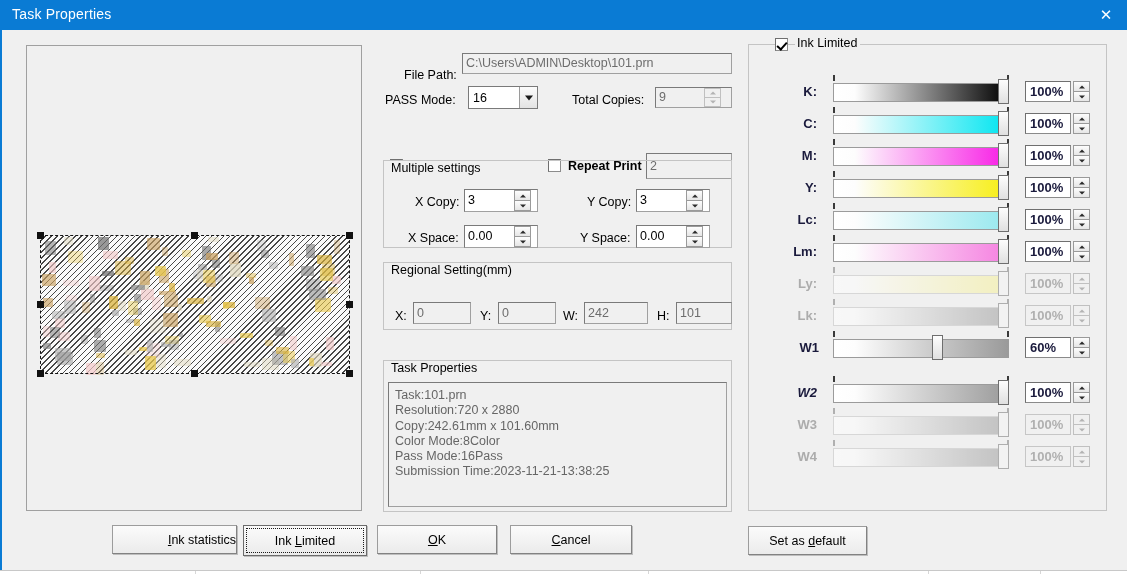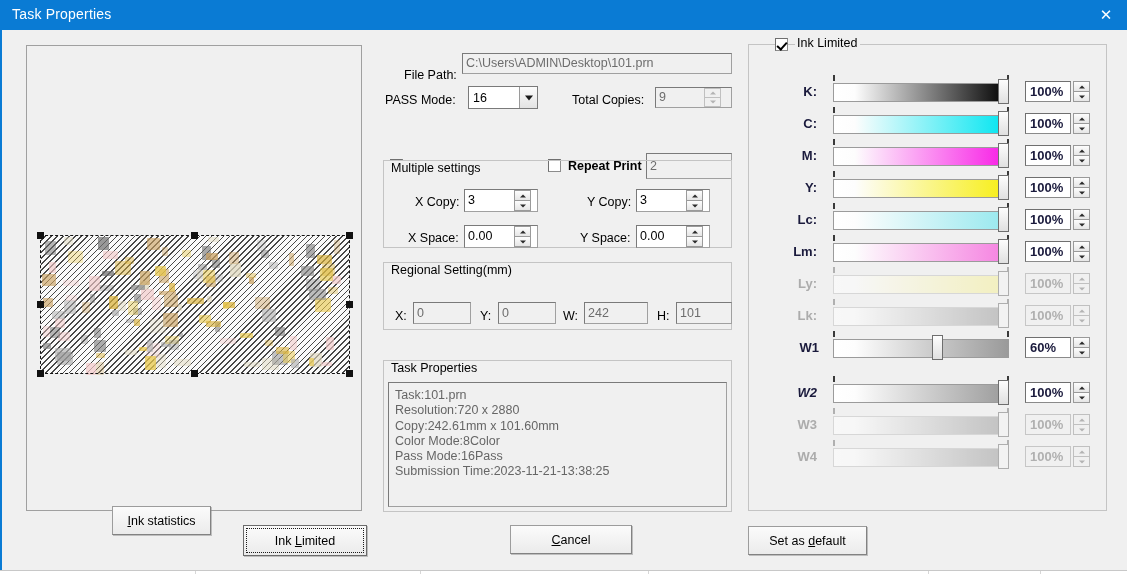--- a/index.html
+++ b/index.html
@@ -779,26 +779,29 @@
             <div>
               <span class="ar up"></span>
             </div>
             <div>
               <span class="ar down"></span>
             </div>
           </div>
         </div>
     </div>
 
-    <div class="btn" style="left:110px; top:476px; width:99px; height:29px;">
+    <div class="btn" style="left:110px; top:495px; width:125px; height:29px;justify-content:flex-end;">
       <span><span class="u">I</span>nk statistics</span>
     </div>
     <div class="btn focused" style="left:241px; top:495px; width:124px; height:31px;">
       <span class="inner"></span>
       <span>Ink <span class="u">L</span>imited</span>
+    </div>
+    <div class="btn" style="left:375px; top:495px; width:120px; height:29px;">
+      <span><span class="u">O</span>K</span>
     </div>
     <div class="btn" style="left:508px; top:495px; width:122px; height:29px;">
       <span><span class="u">C</span>ancel</span>
     </div>
     <div class="btn" style="left:746px; top:496px; width:119px; height:29px;">
       <span>Set as <span class="u">d</span>efault</span>
     </div>
 
   </div>
 </div>

